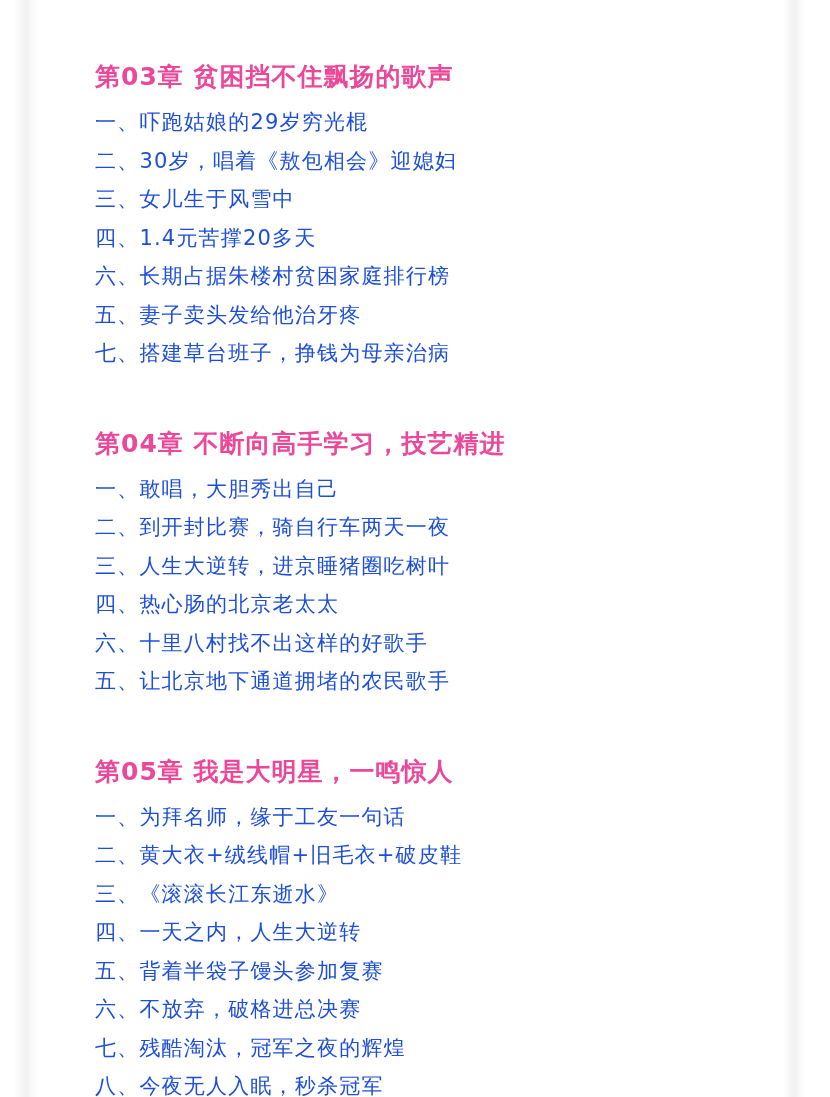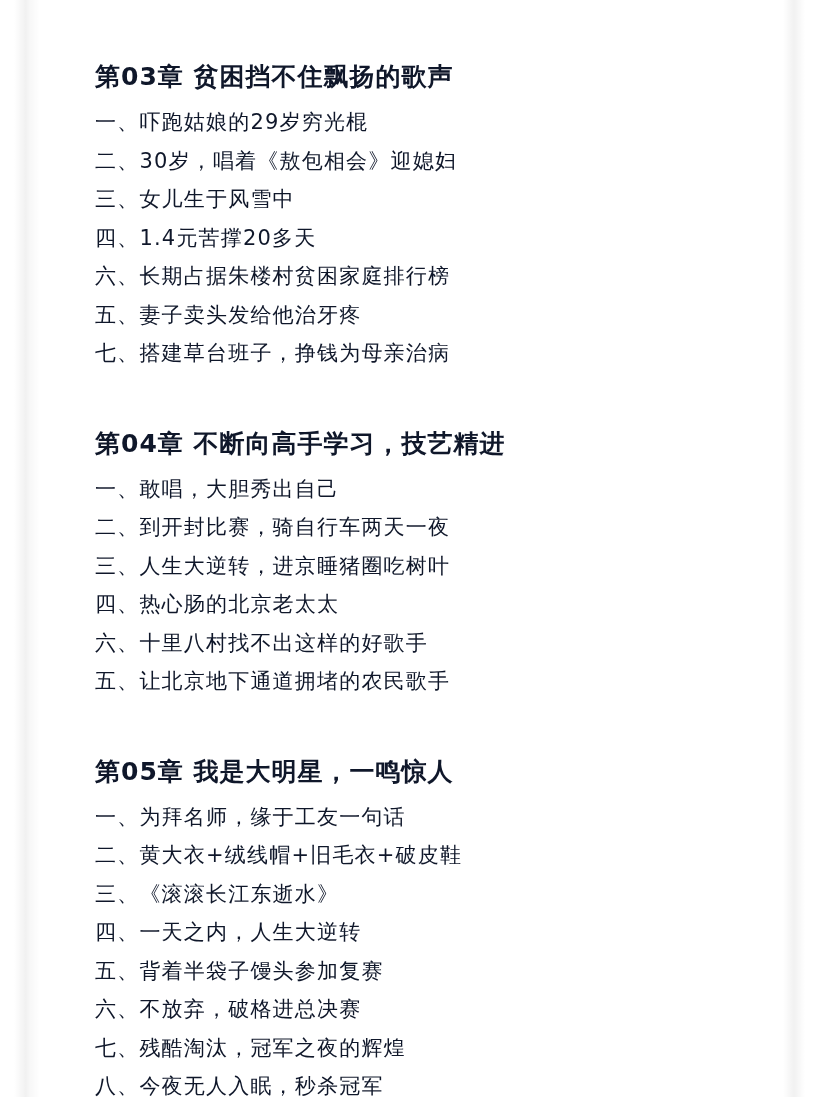--- a/index.html
+++ b/index.html
@@ -39,33 +39,33 @@
   .chapter-section {
     margin: 0;
     padding: 0;
   }
   .chapter-title {
     margin: 0 0 4px 0;
     font-size: 25px;
     line-height: 44px;
     font-weight: 700;
     letter-spacing: 1px;
-    color: #0f172a;
+    color: #ec4899;
     white-space: nowrap;
   }
   .chapter-items {
     list-style: none;
     margin: 0 0 49px 0;
     padding: 0;
   }
   .chapter-items li {
     font-size: 21px;
     line-height: 38.5px;
     letter-spacing: 1.2px;
-    color: #0f172a;
+    color: #1d4ed8;
     white-space: nowrap;
   }
   .chapter-section:last-child .chapter-items {
     margin-bottom: 0;
   }
 </style>
 </head>
 <body>
 
 <div class="page-edge left"></div>

